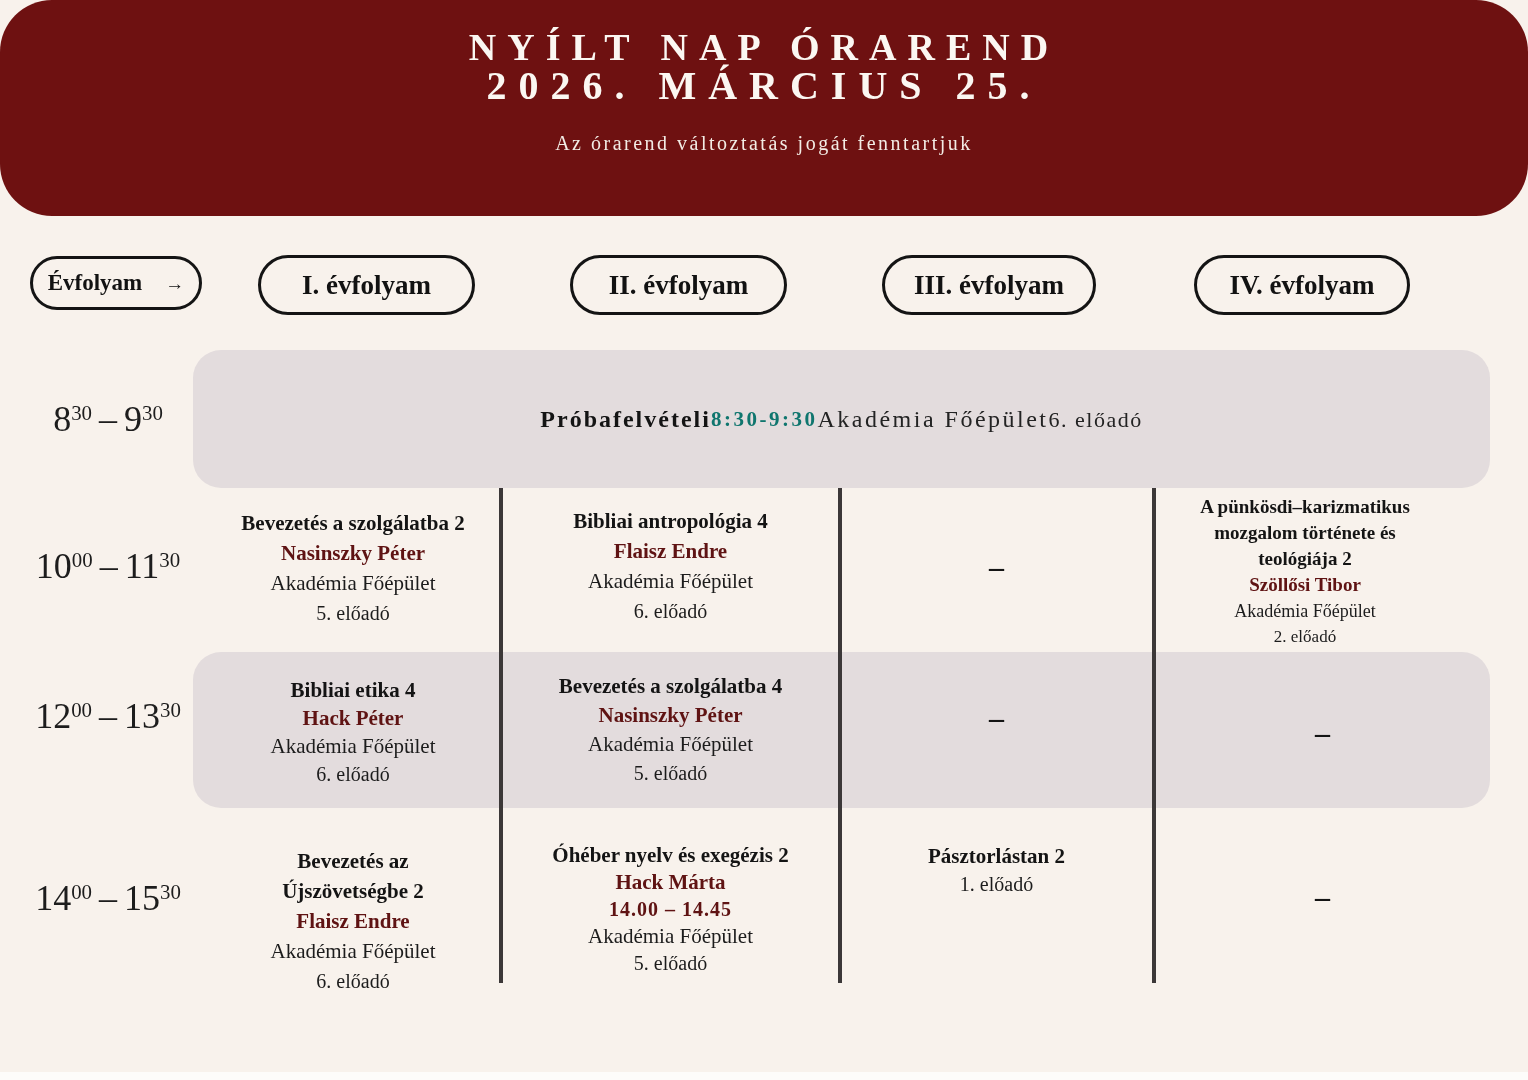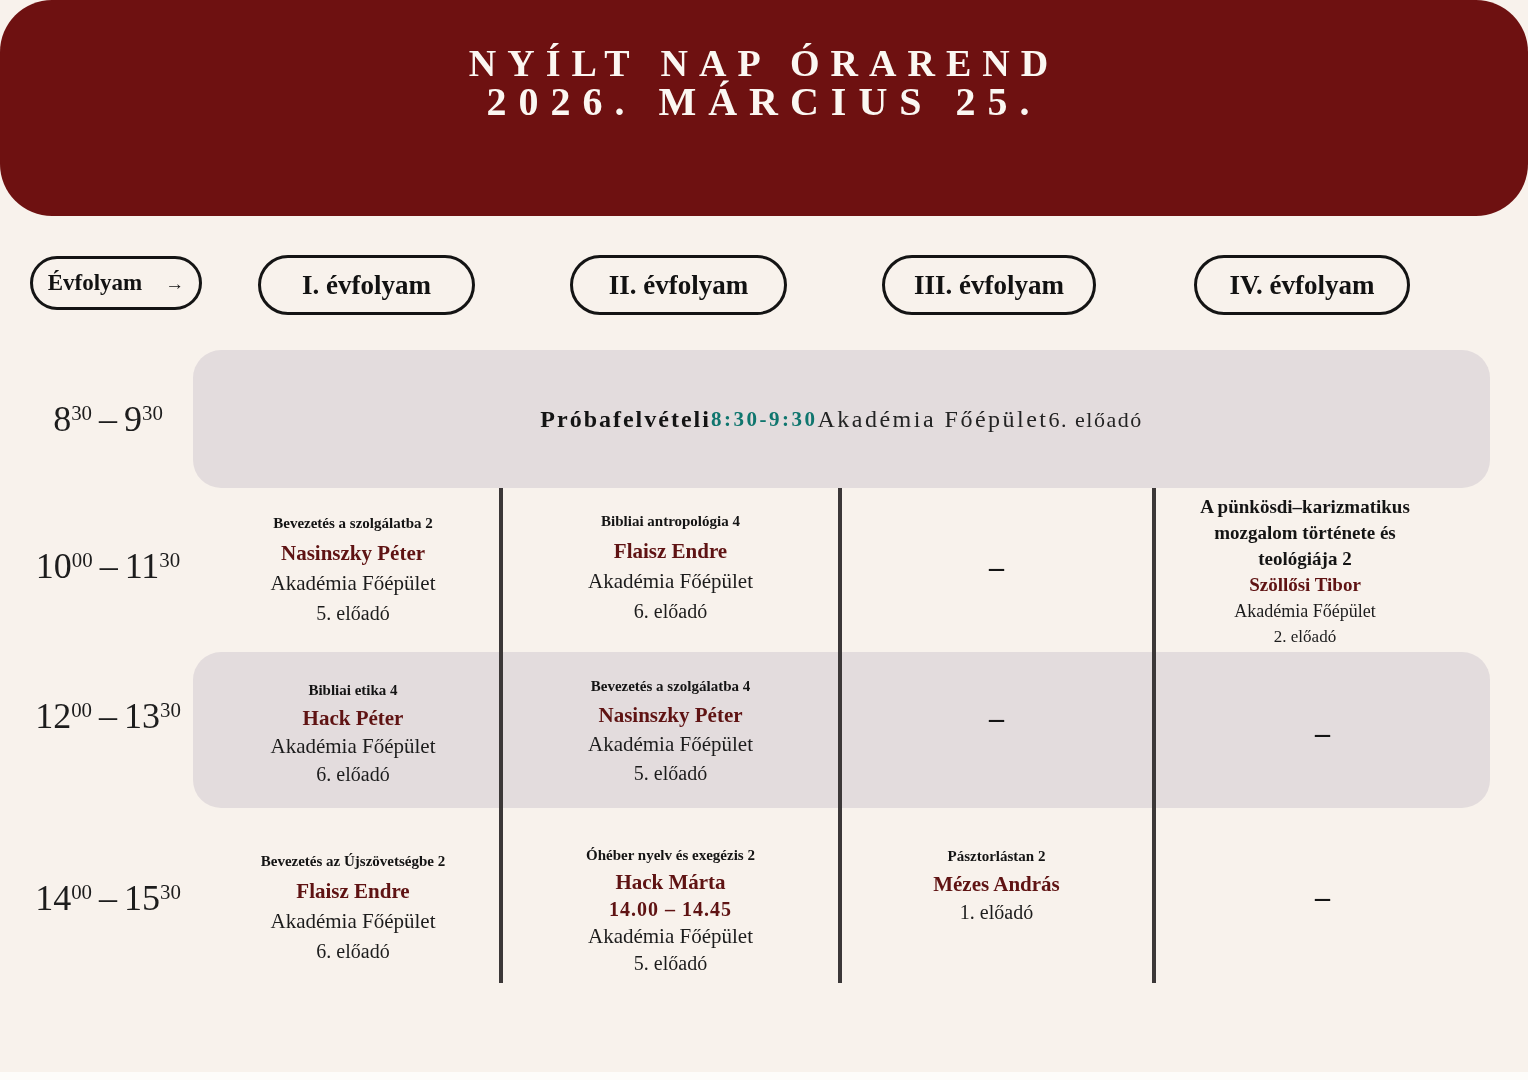--- a/index.html
+++ b/index.html
@@ -2,21 +2,21 @@
 <html><head>
 <meta charset="utf-8">
 <style>
   html,body{margin:0;padding:0;background:#f8f2ec;}
   .page{position:relative;width:1528px;height:1080px;overflow:hidden;background:#f8f2ec;
         font-family:"Liberation Serif","DejaVu Serif",serif;color:#1a1a1a;}
 
   
   .banner{position:absolute;left:0;top:0;width:1528px;height:216px;background:#6e1111;
           border-radius:52px;box-sizing:border-box;display:flex;flex-direction:column;
-          align-items:center;padding-top:44px;text-align:center;color:#fbf7f2;}
+          align-items:center;padding-top:28px;text-align:center;color:#fbf7f2;}
   .banner-title{font-size:38px;font-weight:bold;letter-spacing:11px;line-height:1;}
   .banner-date{font-size:40px;font-weight:bold;letter-spacing:12px;line-height:1;}
   .banner-sub{font-size:20px;letter-spacing:2.5px;margin-top:26px;color:#f3ece5;}
 
   
   .pill{position:absolute;top:255px;height:60px;border:3px solid #141414;border-radius:30px;
         box-sizing:border-box;display:flex;align-items:center;justify-content:center;
         font-weight:bold;font-size:27px;color:#121212;background:transparent;}
   .pill-label{left:30px;top:256px;width:172px;height:54px;font-size:23px;border-radius:27px;gap:16px;}
   .pill-y1{left:258px;width:217px;}
@@ -45,21 +45,21 @@
   .proba-room{font-size:22px;letter-spacing:1.5px;line-height:29px;color:#232323;}
 
   
   .vline{position:absolute;width:4px;top:488px;height:495px;background:#3c3838;}
   .vline-1{left:499px;}
   .vline-2{left:838px;}
   .vline-3{left:1152px;}
 
   
   .cell{position:absolute;text-align:center;line-height:30px;font-size:20px;color:#1c1c1c;}
-  .cell .title{font-weight:bold;font-size:15px;color:#141414;}
+  .cell .title{font-weight:bold;font-size:21px;color:#141414;}
   .cell .teacher{font-weight:bold;font-size:21px;color:#5f1313;}
   .cell .ctime{font-weight:bold;font-size:20px;letter-spacing:1px;color:#5f1313;}
   .cell .loc{font-size:21px;}
   .cell .room{font-size:20px;}
 
   .c-r2c1{left:208px;width:290px;top:508px;}
   .c-r2c2{left:503px;width:335px;top:506px;}
   .c-r2c4{left:1185px;width:240px;top:494px;line-height:26px;}
   .c-r2c4 .title{font-size:19px;}
   .c-r2c4 .teacher{font-size:19px;}
@@ -82,20 +82,21 @@
   .bottom-strip{position:absolute;left:0;bottom:0;width:100%;height:8px;background:#fdfcfa;}
 </style>
 </head>
 <body>
 
 <div class="page">
 
   <header class="banner">
     <div class="banner-title">NYÍLT NAP ÓRAREND</div>
     <div class="banner-date">2026. MÁRCIUS 25.</div>
+    <div class="banner-sub">Az órarend változtatás jogát fenntartjuk</div>
   </header>
 
   <div class="pill pill-label">
     <span>Évfolyam</span>
     <span class="arrow">→</span>
   </div>
   <div class="pill pill-y1">
     <span>I. évfolyam</span>
   </div>
   <div class="pill pill-y2">
@@ -177,19 +178,18 @@
   </div>
   <div class="cell c-r4c2">
     <div class="title">Óhéber nyelv és exegézis 2</div>
     <div class="teacher">Hack Márta</div>
     <div class="ctime">14.00 – 14.45</div>
     <div class="loc">Akadémia Főépület</div>
     <div class="room">5. előadó</div>
   </div>
   <div class="cell c-r4c3">
     <div class="title">Pásztorlástan 2</div>
-    <div class="teacher">Mézes András</div>
     <div class="room">1. előadó</div>
   </div>
   <div class="dash dash-r4c4">–</div>
 
   <div class="bottom-strip"></div>
 </div>
 
 </body></html>

